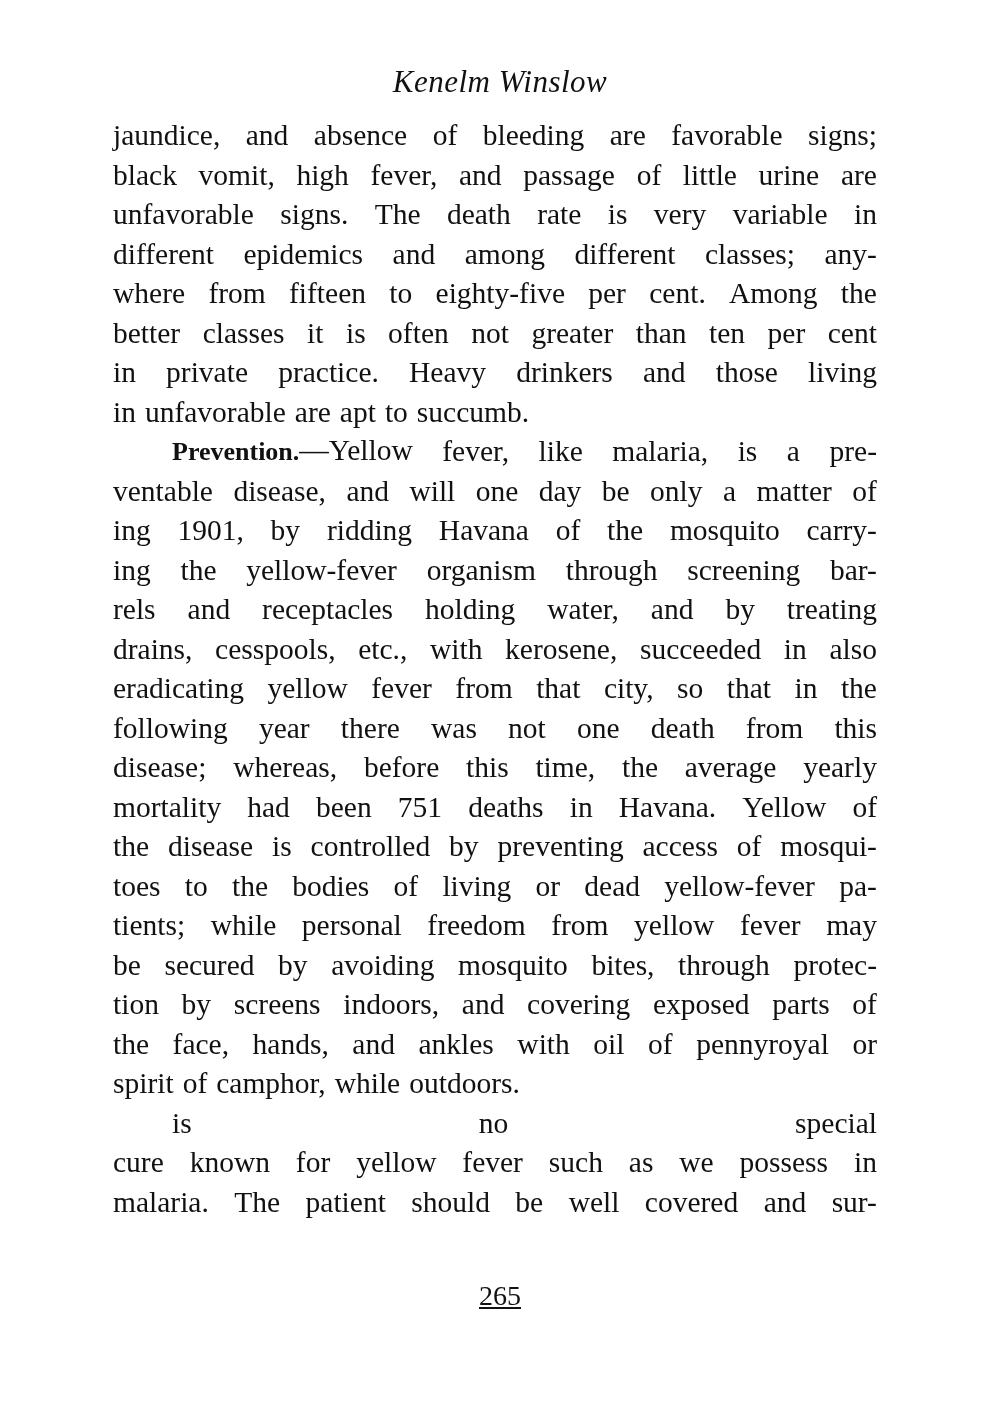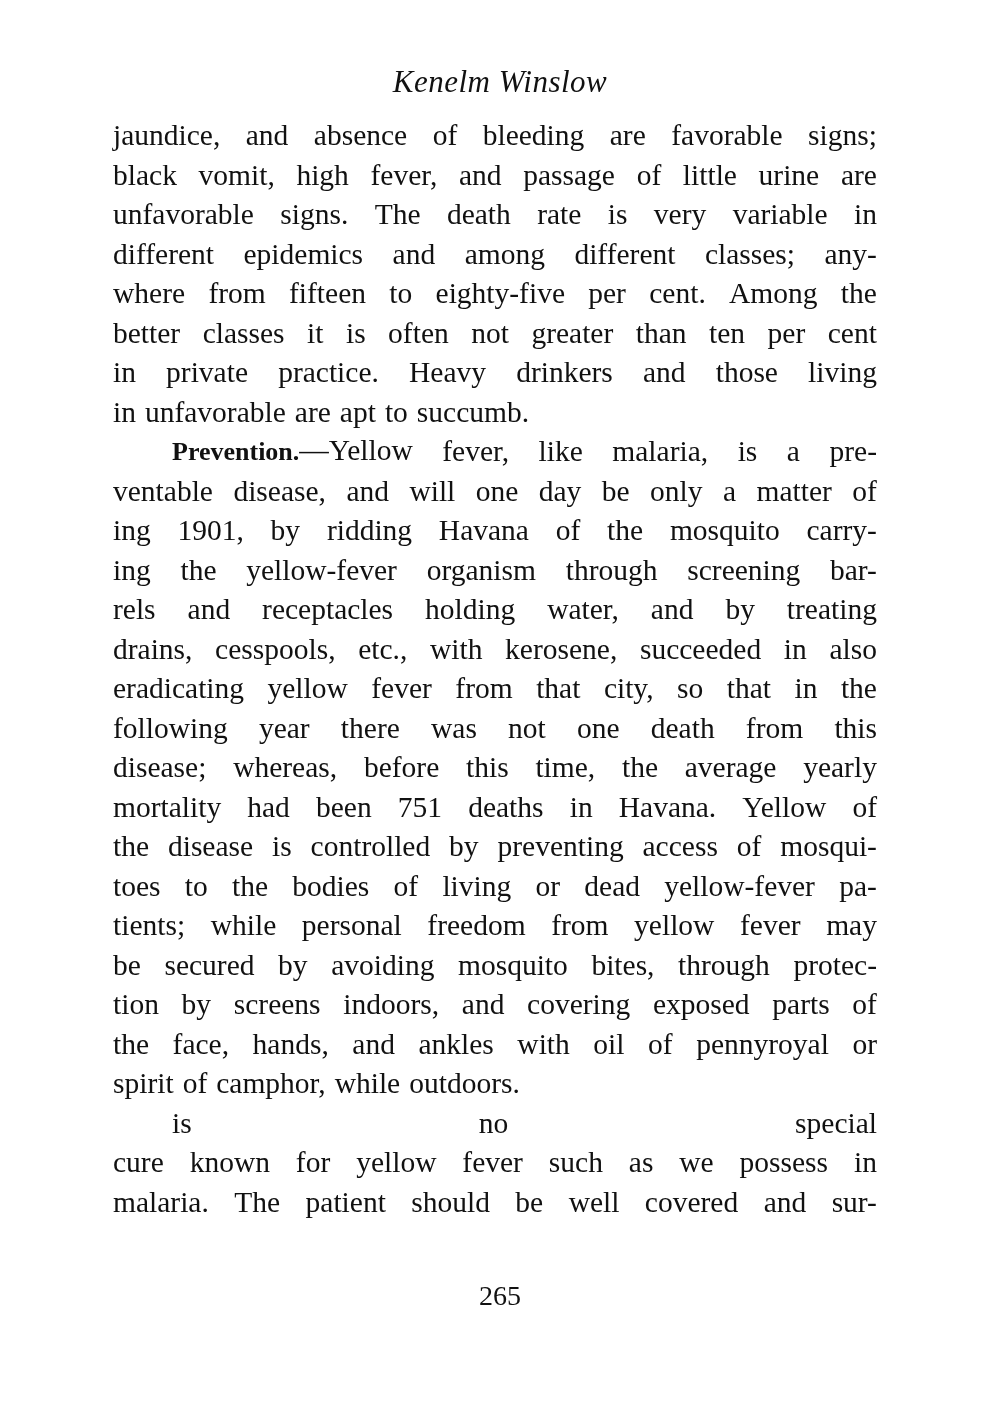--- a/index.html
+++ b/index.html
@@ -20,20 +20,21 @@
     display: flex; justify-content: space-between;
   }
   .line.last { text-align-last: left; justify-content: flex-start; }
   .line.indent { padding-left: 59px; align-items: flex-end; }
   .line span.w { display: inline-block; }
   .line.last span.w { margin-right: 9px; }
   .run-in { font-weight: bold; font-size: 26px; }
   .folio {
     position: absolute; top: 1280px; left: 0; width: 1000px; text-align: center;
     font-size: 28px;
+    text-decoration: underline;
   }
 </style>
 </head>
 <body>
 
 <div class="running-head">Kenelm Winslow</div>
 
 <div class="text-block" id="text-block">
     <div class="line">
       <span class="w">jaundice,</span>

